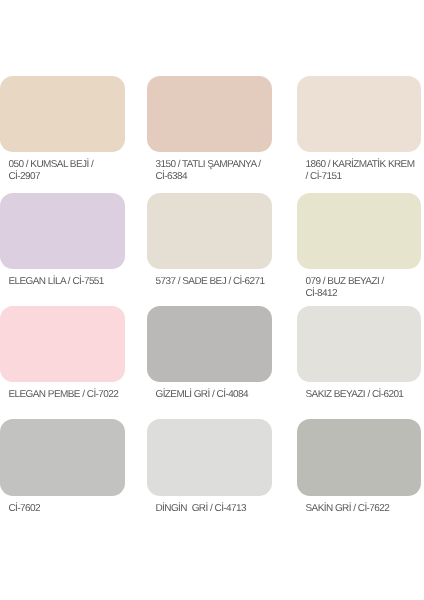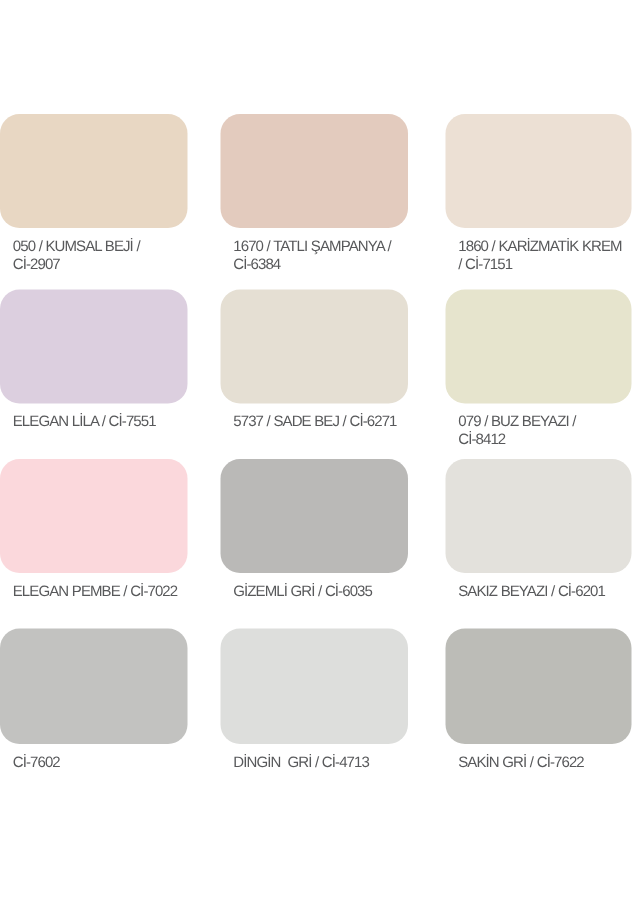--- a/index.html
+++ b/index.html
@@ -55,21 +55,21 @@
 <body>
 
 <div class="page">
   <div class="swatch-grid">
     <div class="swatch-cell c0 r0">
       <div class="swatch-chip" style="background-color: rgb(232, 215, 195);"></div>
       <div class="swatch-label"><span class="lbl-line">050 / KUMSAL BEJİ /</span><span class="lbl-line">Cİ-2907</span></div>
     </div>
     <div class="swatch-cell c1 r0">
       <div class="swatch-chip" style="background-color: rgb(227, 203, 190);"></div>
-      <div class="swatch-label"><span class="lbl-line">1670 / TATLI ŞAMPANYA /</span><span class="lbl-line">Cİ-6384</span></div>
+      <div class="swatch-label"><span class="lbl-line">3150 / TATLI ŞAMPANYA /</span><span class="lbl-line">Cİ-6384</span></div>
     </div>
     <div class="swatch-cell c2 r0">
       <div class="swatch-chip" style="background-color: rgb(236, 224, 212);"></div>
       <div class="swatch-label"><span class="lbl-line">1860 / KARİZMATİK KREM</span><span class="lbl-line">/ Cİ-7151</span></div>
     </div>
     <div class="swatch-cell c0 r1">
       <div class="swatch-chip" style="background-color: rgb(220, 207, 223);"></div>
       <div class="swatch-label"><span class="lbl-line">ELEGAN LİLA / Cİ-7551</span></div>
     </div>
     <div class="swatch-cell c1 r1">
@@ -79,21 +79,21 @@
     <div class="swatch-cell c2 r1">
       <div class="swatch-chip" style="background-color: rgb(230, 228, 205);"></div>
       <div class="swatch-label"><span class="lbl-line">079 / BUZ BEYAZI /</span><span class="lbl-line">Cİ-8412</span></div>
     </div>
     <div class="swatch-cell c0 r2">
       <div class="swatch-chip" style="background-color: rgb(251, 216, 220);"></div>
       <div class="swatch-label"><span class="lbl-line">ELEGAN PEMBE / Cİ-7022</span></div>
     </div>
     <div class="swatch-cell c1 r2">
       <div class="swatch-chip" style="background-color: rgb(186, 185, 183);"></div>
-      <div class="swatch-label"><span class="lbl-line">GİZEMLİ GRİ / Cİ-6035</span></div>
+      <div class="swatch-label"><span class="lbl-line">GİZEMLİ GRİ / Cİ-4084</span></div>
     </div>
     <div class="swatch-cell c2 r2">
       <div class="swatch-chip" style="background-color: rgb(227, 225, 220);"></div>
       <div class="swatch-label"><span class="lbl-line">SAKIZ BEYAZI / Cİ-6201</span></div>
     </div>
     <div class="swatch-cell c0 r3">
       <div class="swatch-chip" style="background-color: rgb(194, 194, 192);"></div>
       <div class="swatch-label"><span class="lbl-line">Cİ-7602</span></div>
     </div>
     <div class="swatch-cell c1 r3">

